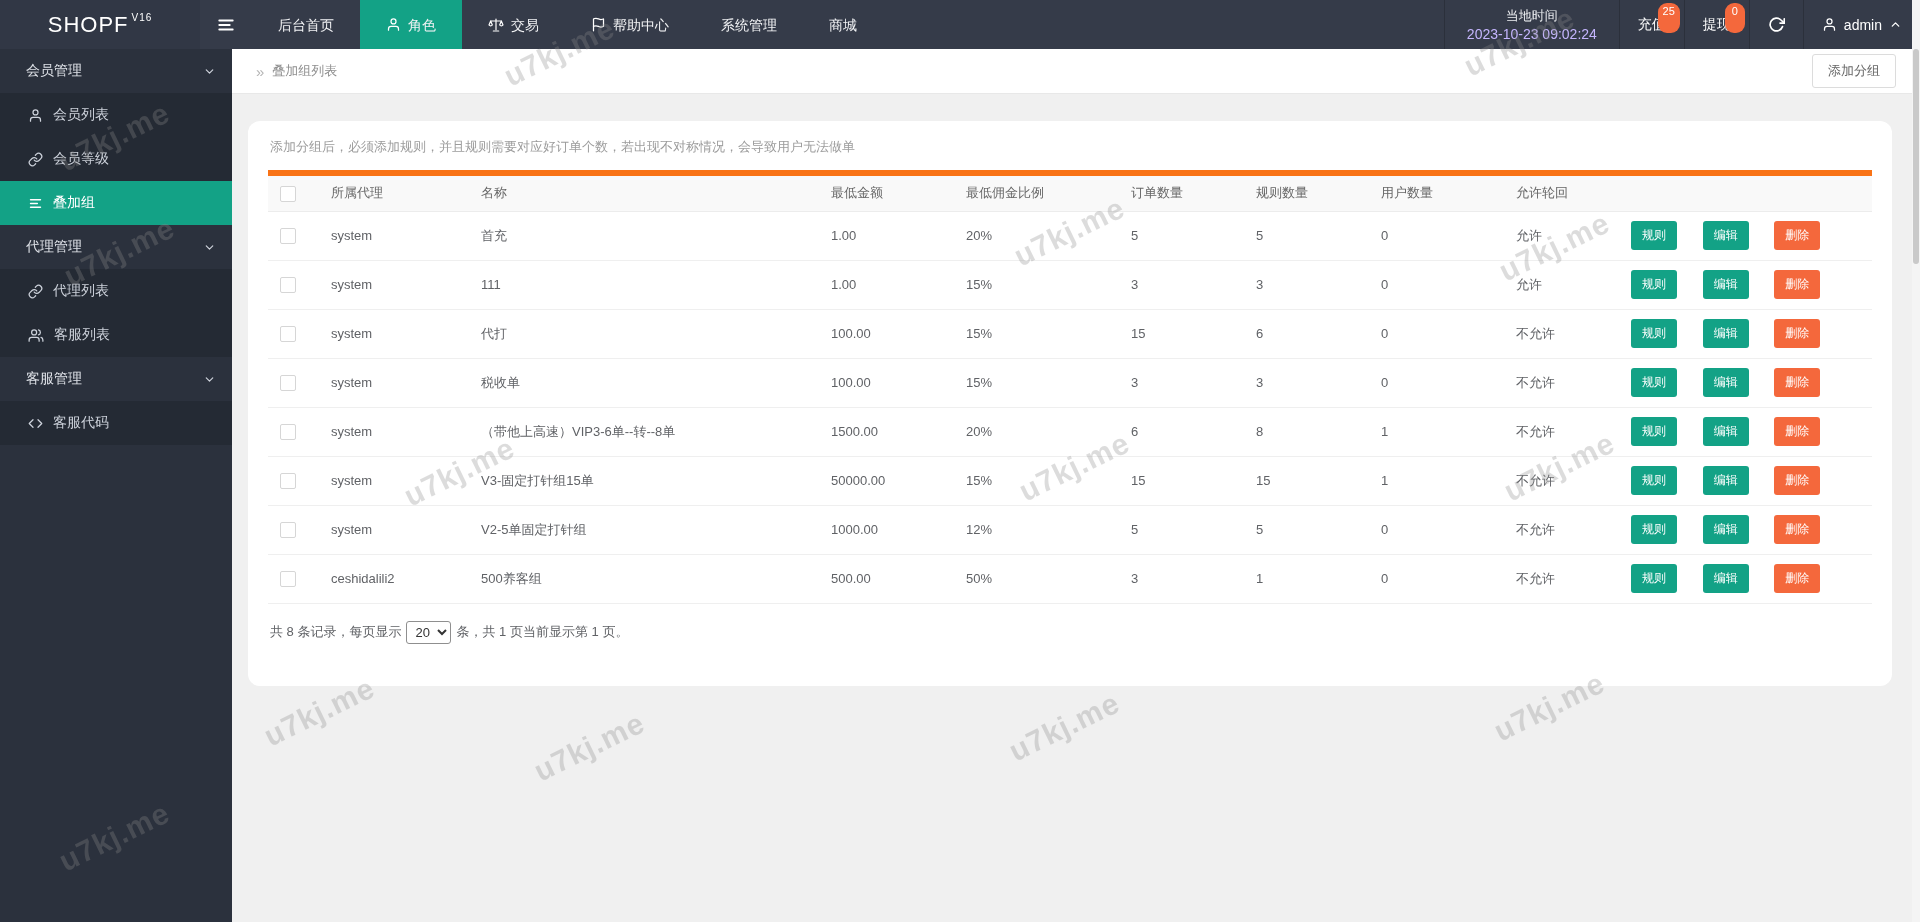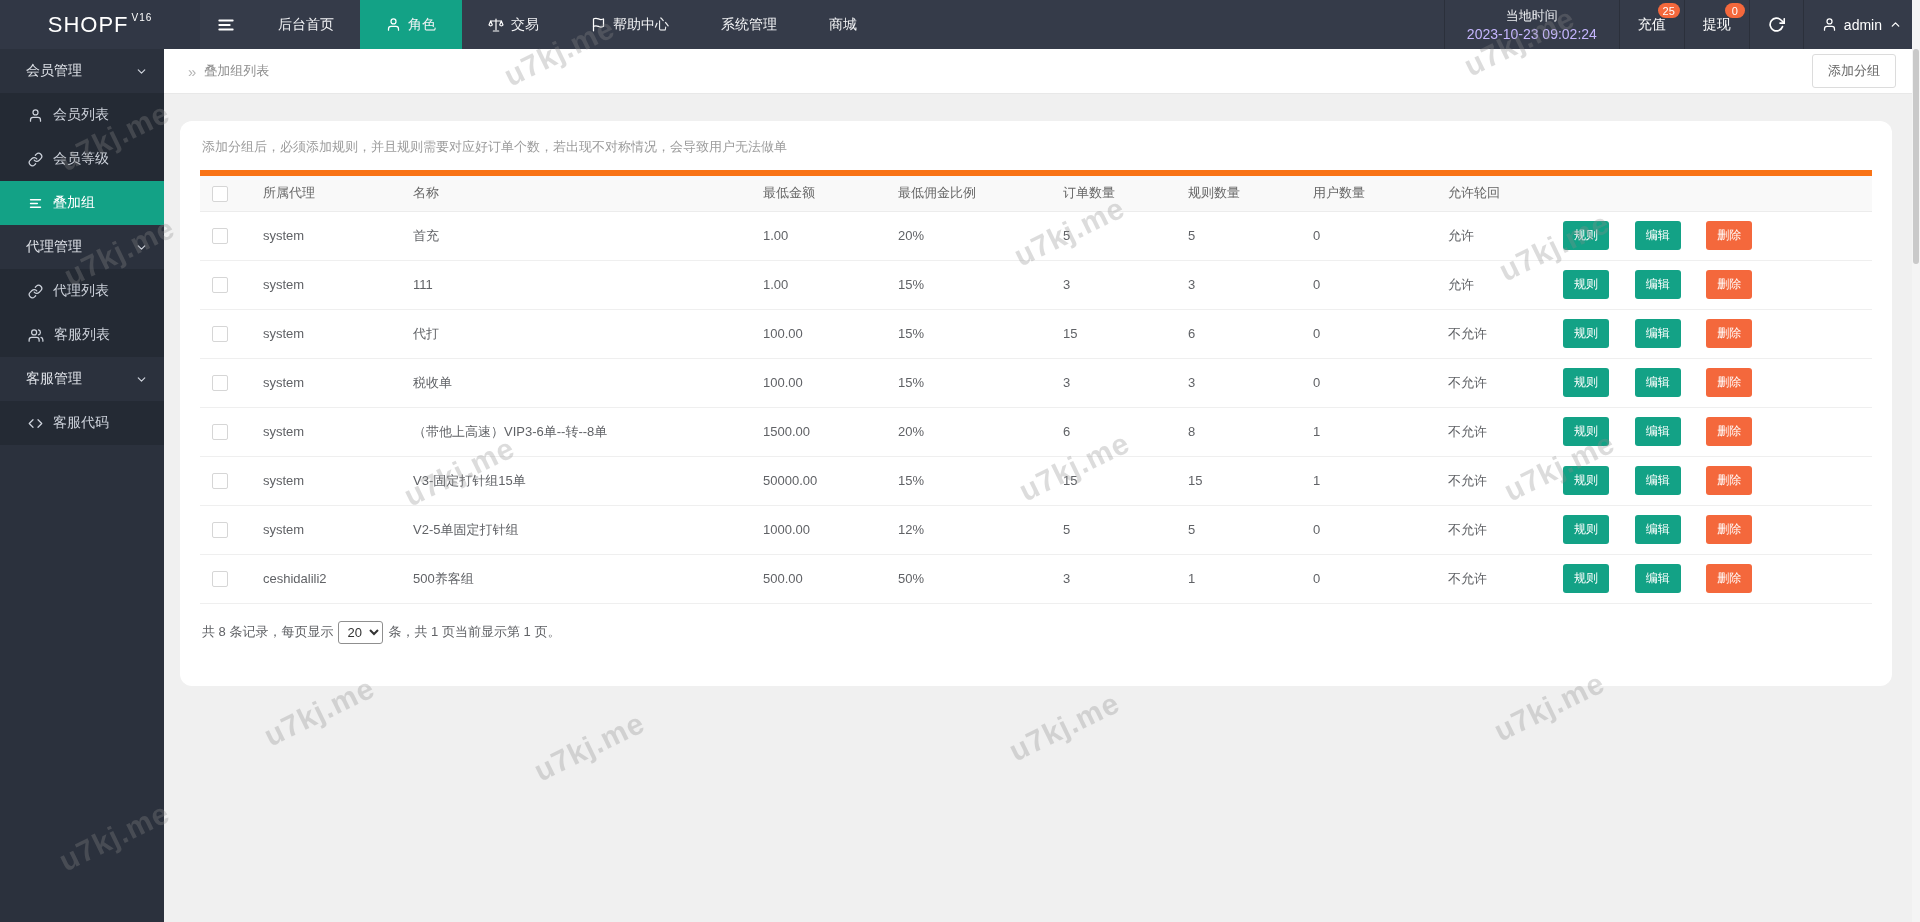--- a/index.html
+++ b/index.html
@@ -4,34 +4,34 @@
 <style>
   * { margin:0; padding:0; box-sizing:border-box; }
   html,body { width:1920px; height:922px; overflow:hidden; font-family:"Liberation Sans","DejaVu Sans",sans-serif; background:#f0f0f0; position:relative; }
 
   
   .topbar { height:49px; background:#353b49; display:flex; align-items:stretch; color:#fff; position:relative; z-index:5; }
   .logo { width:200px; background:#313745; display:flex; align-items:center; justify-content:center; color:#fff; font-size:22px; letter-spacing:1px; }
   .logo sup { font-size:10px; margin-left:3px; top:-7px; position:relative; }
   .menu-toggle { width:52px; display:flex; align-items:center; justify-content:center; cursor:pointer; }
   .nav { display:flex; align-items:stretch; }
-  .nav-item { display:flex; align-items:center; gap:7px; padding:7px 26px; font-size:14px; color:#f2f3f5; cursor:pointer; }
+  .nav-item { display:flex; align-items:flex-start; gap:7px; padding:17px 26px; font-size:14px; color:#f2f3f5; cursor:pointer; }
   .nav-item.active { background:#13a286; }
   .top-right { margin-left:auto; display:flex; align-items:stretch; }
   .top-cell { display:flex; flex-direction:column; align-items:center; justify-content:center; padding:0 18px; border-left:1px solid rgba(0,0,0,0.18); font-size:14px; position:relative; cursor:pointer; }
   .time-cell { cursor:default; padding:0 22px; }
   .time-label { font-size:13px; color:#eef0f3; line-height:18px; }
   .time-value { font-size:14px; color:#c4b5fd; line-height:18px; }
-  .badge { position:absolute; top:3px; right:4px; min-width:20px; height:15px; padding:0 5px; background:#f4683c; border-radius:9px; font-size:11px; line-height:17px; text-align:center; color:#fff; }
+  .badge { position:absolute; top:3px; right:4px; min-width:20px; height:30px; padding:0 5px; background:#f4683c; border-radius:9px; font-size:11px; line-height:17px; text-align:center; color:#fff; }
   .user-cell { flex-direction:row; gap:7px; }
   svg.ic { display:block; }
 
   
   .layout { display:flex; height:873px; }
-  .sidebar { width:164px; background:#2b313d; color:#cfd3dc; flex:none; }
+  .sidebar { width:232px; background:#2b313d; color:#cfd3dc; flex:none; }
   .side-entry { height:44px; display:flex; align-items:center; font-size:14px; cursor:pointer; position:relative; }
   .side-group { padding-left:26px; color:#dfe2e8; }
   .side-group .chev { position:absolute; right:16px; }
   .side-item { padding-left:28px; gap:10px; background:#242a34; color:#ced3dc; }
   .side-item.active { background:#13a286; color:#fff; }
   .main { flex:1; display:flex; flex-direction:column; min-width:0; }
 
   
   .crumbbar { height:45px; background:#fff; border-bottom:1px solid #e8e8e8; display:flex; align-items:center; padding:0 24px; }
   .crumb { color:#8f8f8f; font-size:13px; display:flex; align-items:center; gap:8px; }

